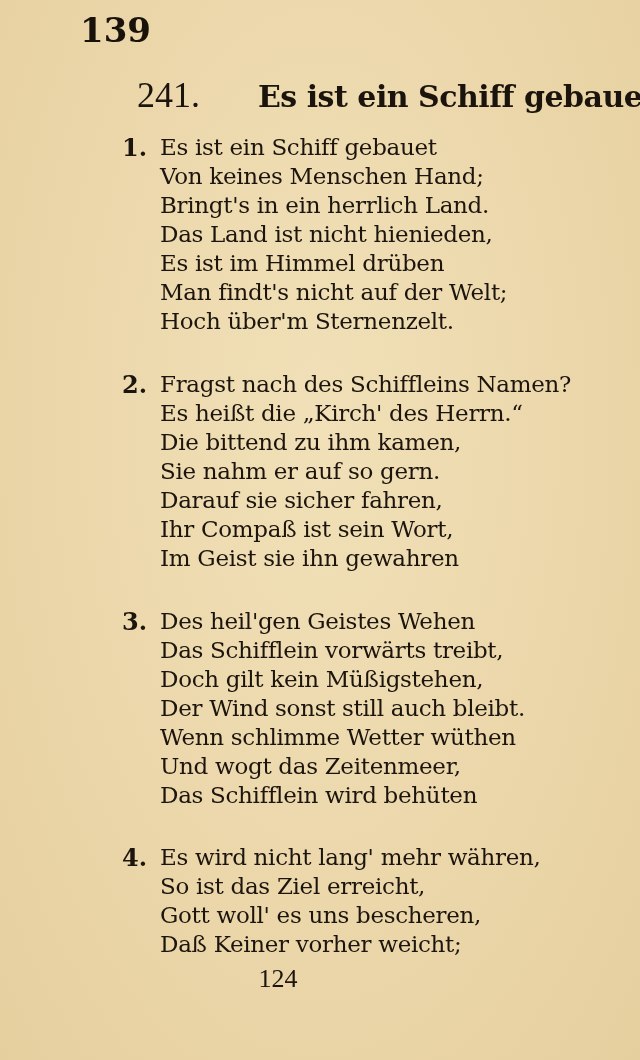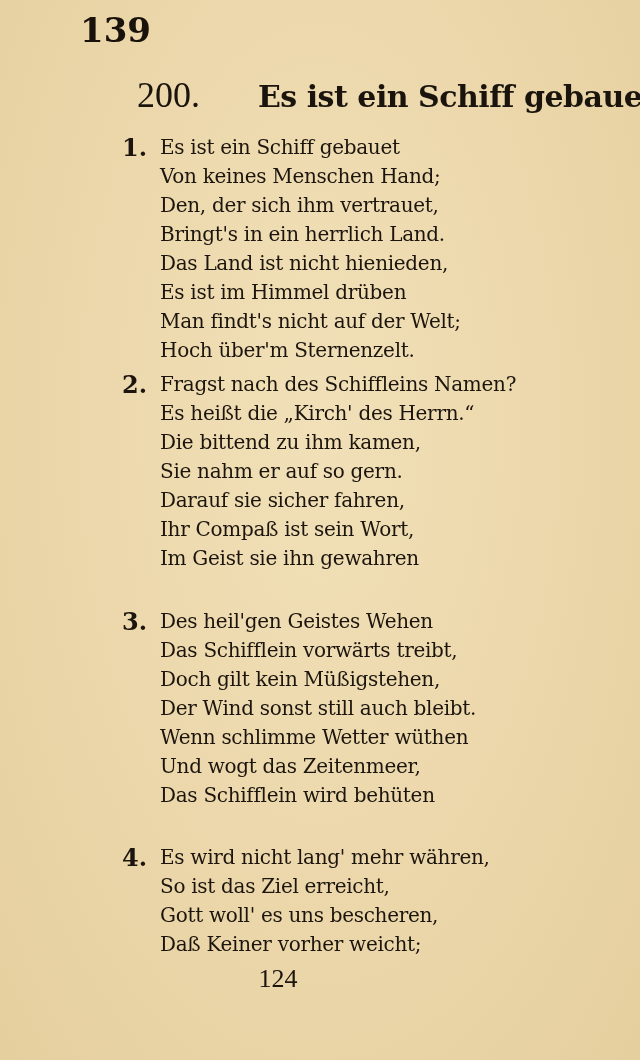--- a/index.html
+++ b/index.html
@@ -60,21 +60,21 @@
       font-size: 24px;
       line-height: 29px;
     }
     .verse-lines {
       position: absolute;
       left: 38px;
       top: 0;
     }
     .line {
       font-family: "DejaVu Serif", serif;
-      font-size: 20px;
+      font-size: 23px;
       line-height: 29px;
       height: 29px;
       white-space: nowrap;
       letter-spacing: -0.3px;
     }
     .v1 { top: 133px; }
     .v2 { top: 370px; }
     .v3 { top: 607px; }
     .v4 { top: 843px; }
     .footer-page {
@@ -89,29 +89,28 @@
     }
   </style>
 </head>
 <body>
 
 <div>
 
   <div class="page-number-top">139</div>
 
   <div class="hymn-title">
-    <span class="num">200.</span><span class="text">Es ist ein Schiff gebauet.</span>
+    <span class="num">241.</span><span class="text">Es ist ein Schiff gebauet.</span>
   </div>
 
   <div class="verse v1">
     <div class="verse-number">1.</div>
     <div class="verse-lines">
       <div class="line">Es ist ein Schiff gebauet</div>
       <div class="line">Von keines Menschen Hand;</div>
-      <div class="line">Den, der sich ihm vertrauet,</div>
       <div class="line">Bringt's in ein herrlich Land.</div>
       <div class="line">Das Land ist nicht hienieden,</div>
       <div class="line">Es ist im Himmel drüben</div>
       <div class="line">Man findt's nicht auf der Welt;</div>
       <div class="line">Hoch über'm Sternenzelt.</div>
     </div>
   </div>
 
   <div class="verse v2">
     <div class="verse-number">2.</div>

